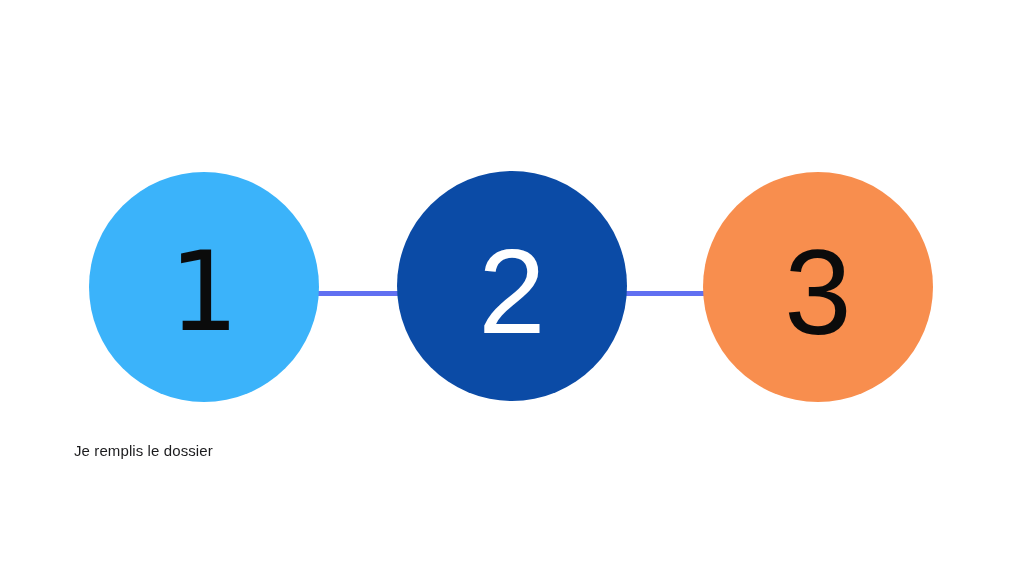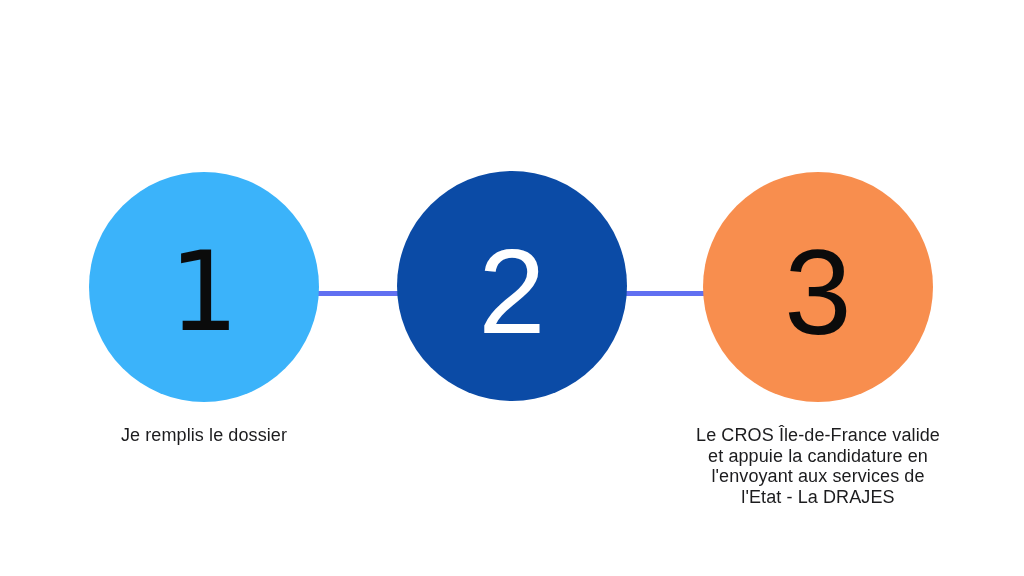--- a/index.html
+++ b/index.html
@@ -38,24 +38,24 @@
   .circle-3 { left: 703px; top: 172px; }
   .num {
     line-height: 1;
     transform: translateY(5px);
     font-weight: 400;
   }
   .num-1 { font-family: "DejaVu Sans", sans-serif; font-size: 110px; }
   .num-2, .num-3 { font-family: "Liberation Sans", sans-serif; font-size: 121px; }
   .caption {
     position: absolute;
-    top: 425px;
+    top: 441px;
     width: 260px;
-    text-align: center;
-    font-size: 18px;
+    text-align: left;
+    font-size: 15px;
     line-height: 20.5px;
     letter-spacing: 0.1px;
   }
   .caption-1 { left: 74px; }
   .caption-2 { left: 382px; }
   .caption-3 { left: 688px; }
   .cap-line { display: block; }
   .email-link {
     display: block;
     text-decoration: underline;
@@ -80,20 +80,14 @@
 
   <div class="circle circle-3" style="background: rgb(248, 142, 78);">
     <span class="num num-3" style="color: rgb(11, 11, 11);">3</span>
   </div>
 
   <div class="caption caption-1" style="color: rgb(28, 28, 30);">
     <span class="cap-line">Je remplis le dossier</span>
   </div>
 
 
-  <div class="caption caption-3" style="color: rgb(28, 28, 30);">
-    <span class="cap-line">Le CROS Île-de-France valide</span>
-    <span class="cap-line">et appuie la candidature en</span>
-    <span class="cap-line">l'envoyant aux services de</span>
-    <span class="cap-line">l'Etat - La DRAJES</span>
-  </div>
 
 </div>
 
 </body></html>

